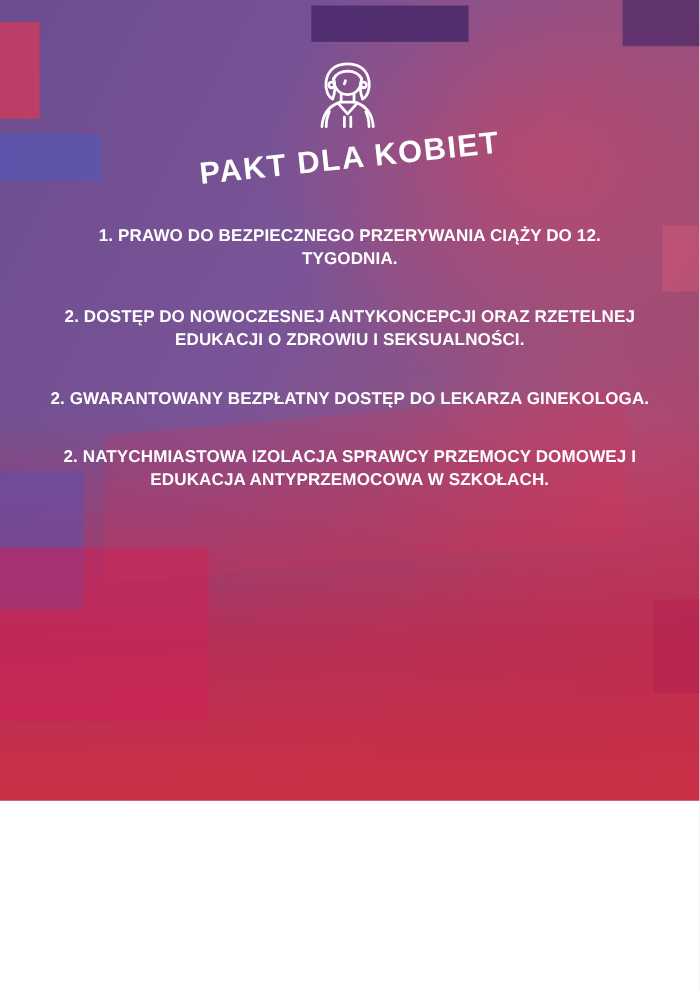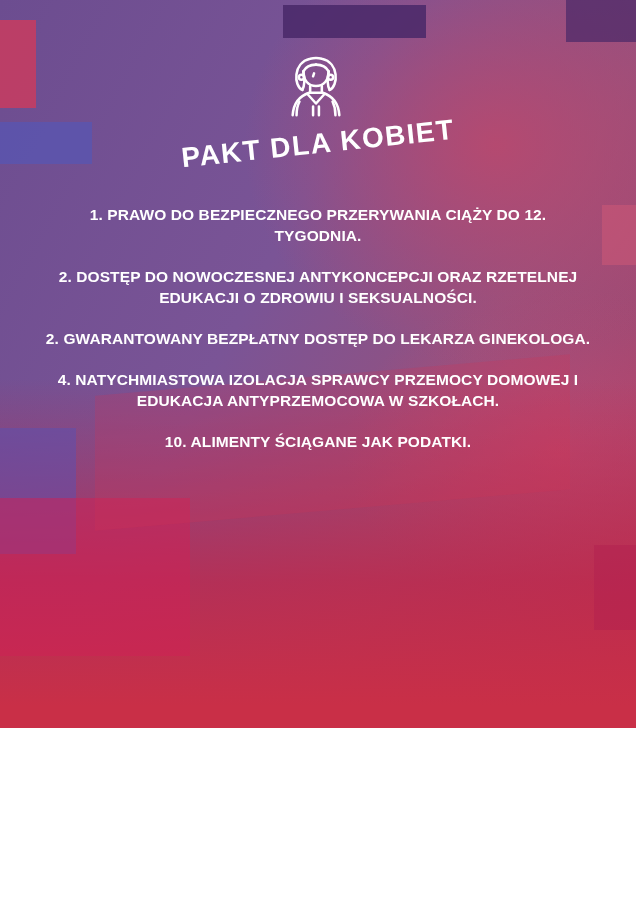--- a/index.html
+++ b/index.html
@@ -30,21 +30,21 @@
   .header{position:absolute;left:0;top:0;width:636px;text-align:center;}
   .woman{position:absolute;left:281px;top:50px;width:70px;height:72px;}
   .title{
     position:absolute;left:0;top:128px;width:636px;margin:0;text-align:center;
     color:#fff;font-size:28px;font-weight:700;letter-spacing:1.5px;
     transform:rotate(-6deg);
   }
   
   .demands{
     position:absolute;left:20px;top:204px;width:596px;
-    display:flex;flex-direction:column;gap:20px;
+    display:flex;flex-direction:column;gap:32px;
   }
   .demand{
     color:#fff;font-weight:700;font-size:15.5px;line-height:21px;
     text-align:center;white-space:pre-line;letter-spacing:.1px;
   }
   
   .footer{position:absolute;left:0;top:728px;width:636px;height:172px;background:#ffffff;}
 </style>
 </head>
 <body>
@@ -83,23 +83,22 @@
     </svg>
     <h1 class="title">PAKT DLA KOBIET</h1>
   </div>
 
   <div class="demands">
     <div class="demand">1. PRAWO DO BEZPIECZNEGO PRZERYWANIA CIĄŻY DO 12.
 TYGODNIA.</div>
     <div class="demand">2. DOSTĘP DO NOWOCZESNEJ ANTYKONCEPCJI ORAZ RZETELNEJ
 EDUKACJI O ZDROWIU I SEKSUALNOŚCI.</div>
     <div class="demand">2. GWARANTOWANY BEZPŁATNY DOSTĘP DO LEKARZA GINEKOLOGA.</div>
-    <div class="demand">4. NATYCHMIASTOWA IZOLACJA SPRAWCY PRZEMOCY DOMOWEJ I
+    <div class="demand">2. NATYCHMIASTOWA IZOLACJA SPRAWCY PRZEMOCY DOMOWEJ I
 EDUKACJA ANTYPRZEMOCOWA W SZKOŁACH.</div>
-    <div class="demand">10. ALIMENTY ŚCIĄGANE JAK PODATKI.</div>
   </div>
 
   <div class="footer">
 
     
 
     
 
     
 

